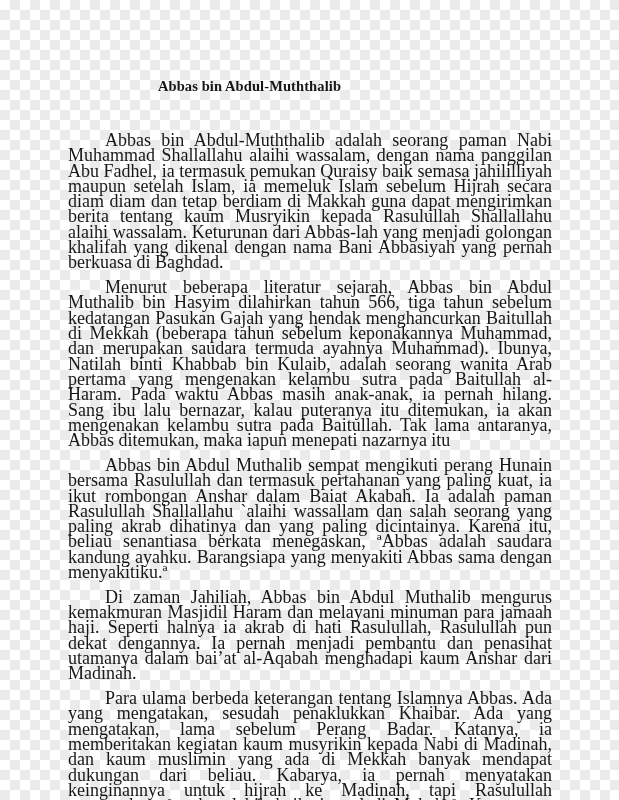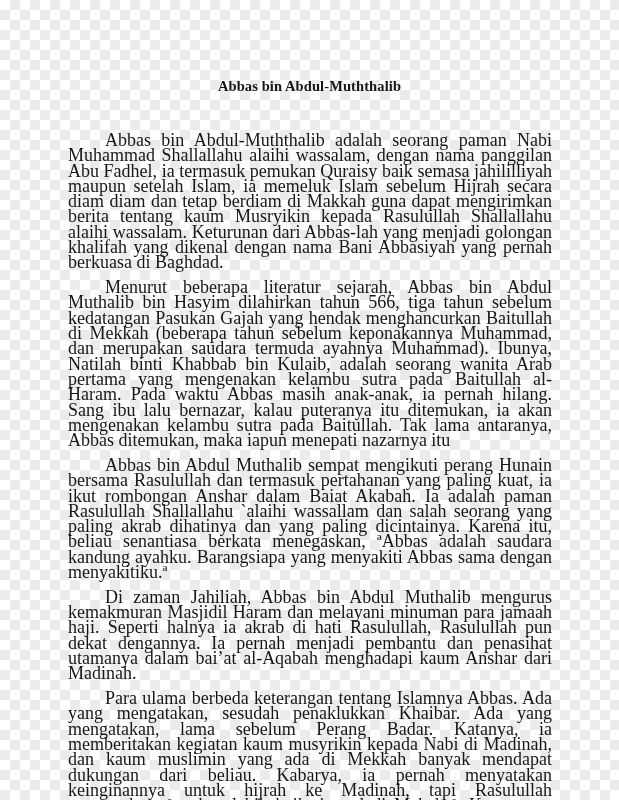--- a/index.html
+++ b/index.html
@@ -15,21 +15,21 @@
     background-color: #ffffff;
     background-image:
       linear-gradient(45deg, #ebebeb 25%, transparent 25%, transparent 75%, #ebebeb 75%),
       linear-gradient(45deg, #ebebeb 25%, transparent 25%, transparent 75%, #ebebeb 75%);
     background-size: 20px 20px;
     background-position: 0 0, 10px 10px;
   }
 
   #page {
     position: relative;
-    width: 619px;
+    width: 499px;
     height: 800px;
     box-sizing: border-box;
     padding: 0;
   }
 
   #doc-title {
     position: absolute;
     left: 0;
     right: 0;
     top: 68px;

